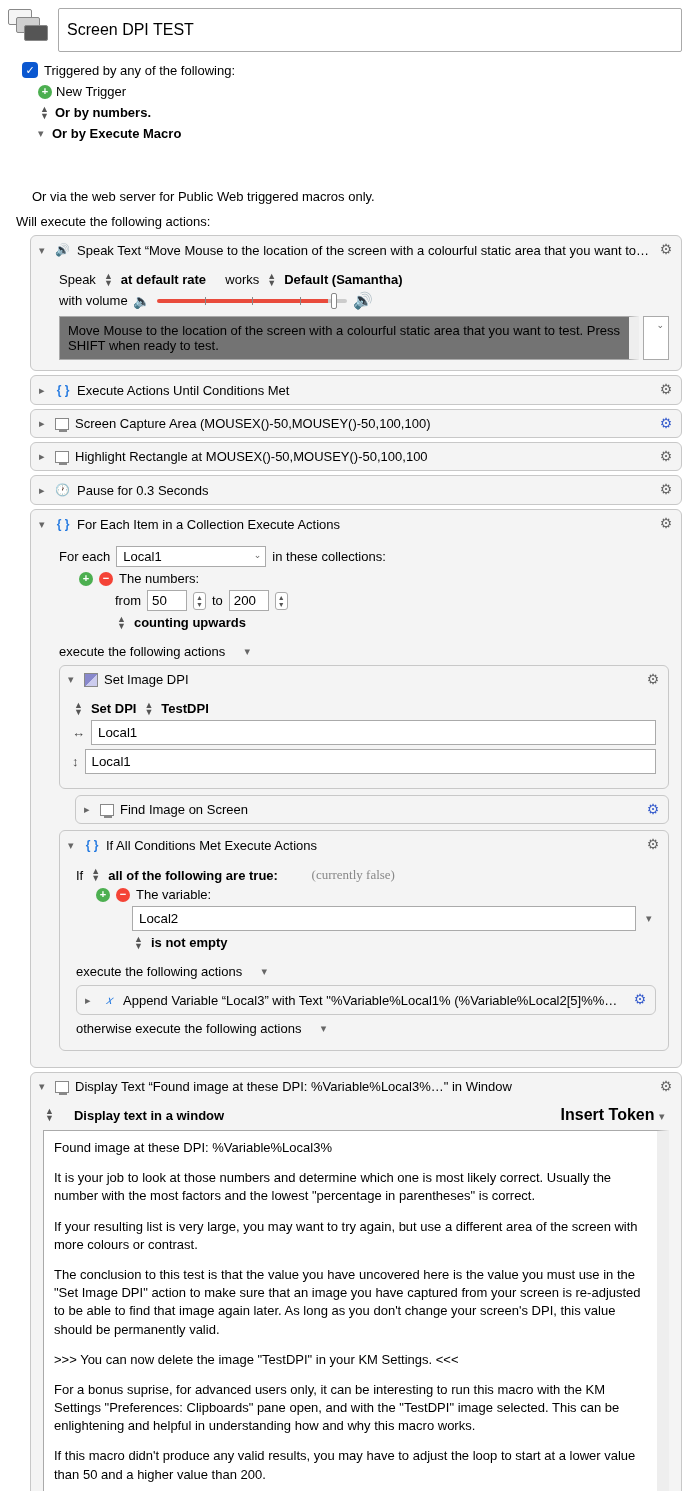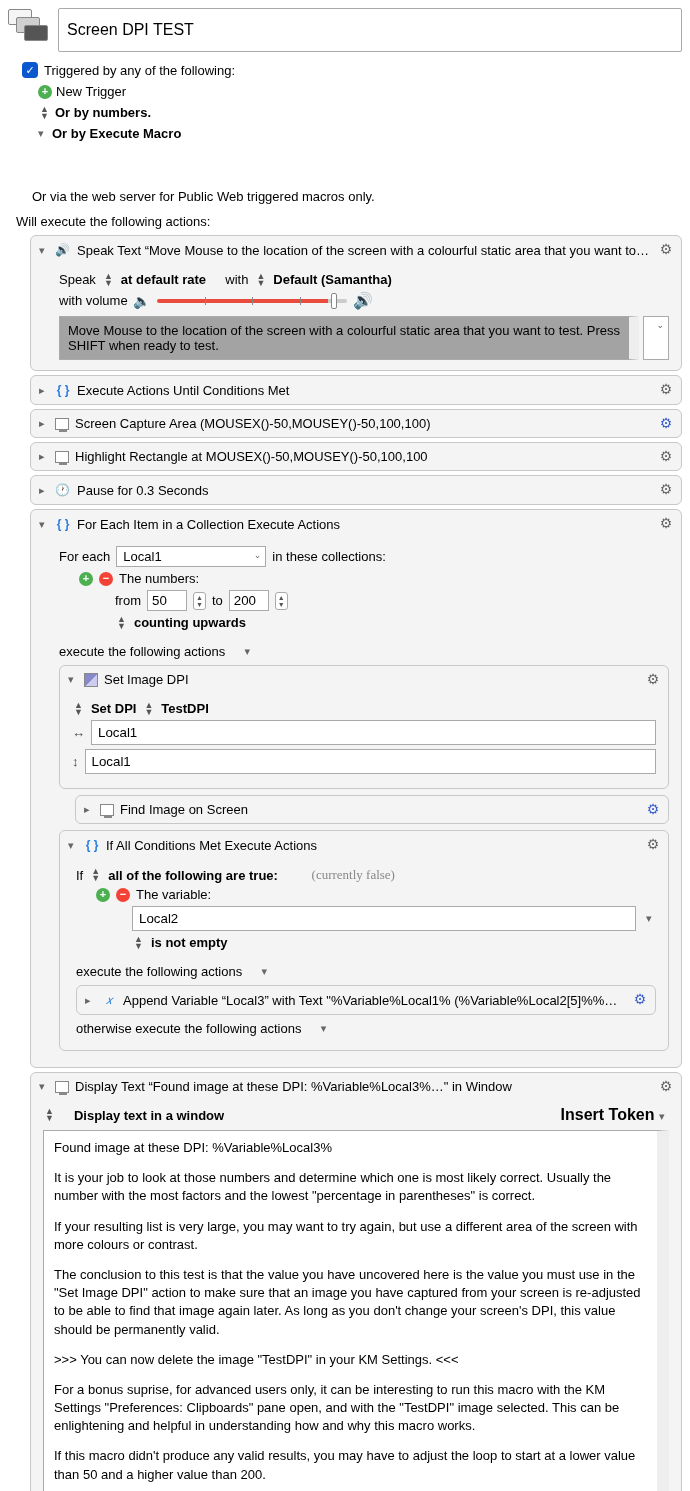--- a/index.html
+++ b/index.html
@@ -30,21 +30,21 @@
 .gear-blue { color: #3a5fcd; }
 .action-body { padding: 4px 12px 10px 28px; }
 .row { display: flex; align-items: center; gap: 6px; margin: 4px 0; flex-wrap: wrap; }
 .speak-icon { color: #2a7de1; }
 .braces-icon { color: #2a7de1; font-weight: bold; }
 .clock-icon { color: #6b8fd4; }
 .vol-slider { width: 190px; height: 4px; background: linear-gradient(to right, #e94b3c 0%, #e94b3c 90%, #ccc 90%); position: relative; border-radius: 2px; }
 .vol-thumb { position: absolute; right: 10px; top: -6px; width: 6px; height: 16px; background: #fff; border: 1px solid #888; border-radius: 2px; }
 .vol-tick { position: absolute; width: 1px; height: 8px; background: #888; top: -2px; }
 .textarea-wrap { display: flex; gap: 4px; margin-top: 6px; }
-.textarea { flex: 1; border: 1px solid #aaa; background: #a3a3a3; padding: 6px 8px; font-size: 13px; min-height: 40px; border-right: 10px solid #eee;}
+.textarea { flex: 1; border: 1px solid #aaa; background: #737373; padding: 6px 8px; font-size: 13px; min-height: 40px; border-right: 10px solid #eee;}
 .dd-box { border: 1px solid #aaa; background: #fff; padding: 2px 18px 2px 6px; position: relative; display: inline-block; min-width: 20px;}
 .dd-box .caret { position: absolute; right: 4px; top: 3px; font-size: 9px; color: #666;}
 .num-input { width: 40px; text-align: left; border: 1px solid #aaa; padding: 2px 4px; }
 .stepper { display: inline-flex; flex-direction: column; border: 1px solid #aaa; border-radius: 3px; font-size: 7px; line-height: 7px; background: #fff; padding: 1px 2px; color: #555;}
 .nested { margin: 6px 0 6px 12px; }
 .wide-input { flex:1; border: 1px solid #aaa; padding: 4px 6px; background: #fff; }
 .img-ic { background: linear-gradient(135deg,#88c 50%, #cce 50%); width:14px;height:14px;border:1px solid #888;}
 .no-action { border: 1px dashed #bbb; border-radius: 6px; padding: 10px; text-align: center; color: #888; margin: 6px 12px 10px 28px; }
 .big-textarea { border: 1px solid #aaa; background: #fff; padding: 8px 10px; margin: 4px 12px 10px 12px; font-size: 13px; line-height: 1.4; border-right: 12px solid #eee;}
 .big-textarea p { margin-bottom: 12px; }
@@ -97,21 +97,21 @@
     <span class="action-icon speak-icon">🔊</span>
     <span>Speak Text “Move Mouse to the location of the screen with a colourful static area that you want to…</span>
     <span class="gear">⚙</span>
   </div>
   <div class="action-body">
     <div class="row">
       <span>Speak</span>
       <span class="dd-arrows"></span>
       <span class="bold">at default rate</span>
       &nbsp;&nbsp;
-      <span>with</span>
+      <span>works</span>
       <span class="dd-arrows"></span>
       <span class="bold">Default (Samantha)</span>
     </div>
     <div class="row">
       <span>with volume</span>
       <span class="speak-sound-l">🔈</span>
       <div class="vol-slider">
         <div class="vol-tick" style="left:25%"></div>
           <div class="vol-tick" style="left:50%"></div>
           <div class="vol-tick" style="left:75%"></div>

